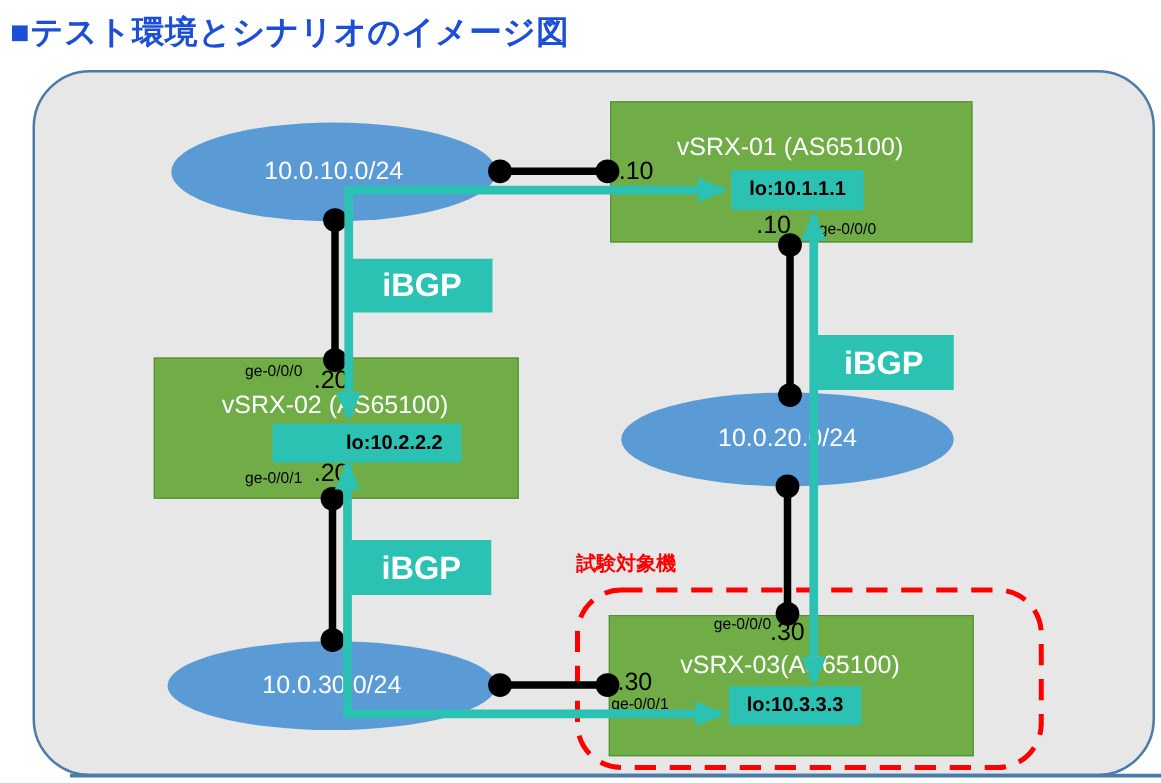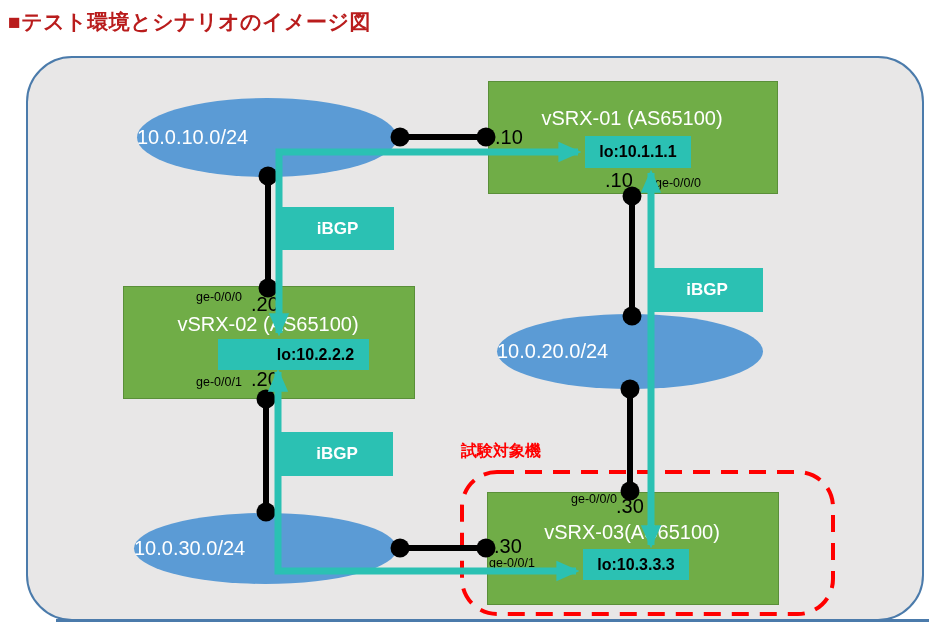--- a/index.html
+++ b/index.html
@@ -1,41 +1,41 @@
 <!DOCTYPE html>
 <html style="--green: #70AD47; --green-border: #5A8F39; --blue: #5B9BD5; --teal: #2BC1B3; --frame-fill: #E8E7E7; --frame-border: #4B7BAB; --red: #FF0000;"><head>
 <meta charset="utf-8">
 <style>
   html,body{margin:0;padding:0;background:#ffffff;}
   body{width:929px;height:626px;position:relative;overflow:hidden;
        font-family:"Liberation Sans","DejaVu Sans",sans-serif;}
   .abs{position:absolute;}
-  .title{left:8px;top:8px;font-size:21px;font-weight:600;color:#b91c1c;letter-spacing:0.5px;white-space:nowrap;}
+  .title{left:8px;top:8px;font-size:26px;font-weight:600;color:#1d4ed8;letter-spacing:0.5px;white-space:nowrap;}
   .frame{left:26px;top:56px;width:894px;height:561px;background:var(--frame-fill);
          border:2px solid var(--frame-border);border-radius:46px;}
   .bottom-rule{left:56px;top:619px;width:873px;height:3px;background:var(--frame-border);}
-  .net{background:var(--blue);border-radius:50%;display:flex;align-items:center;justify-content:flex-start;}
+  .net{background:var(--blue);border-radius:50%;display:flex;align-items:center;justify-content:center;}
   .net span{color:#fff;font-size:20px;white-space:nowrap;}
   .net-a{left:137px;top:98px;width:260px;height:79px;}
   .net-b{left:497px;top:314px;width:266px;height:75px;}
   .net-c{left:134px;top:513px;width:263px;height:71px;}
   .dev{background:var(--green);border:1.5px solid var(--green-border);}
   .dev1{left:488px;top:81px;width:288px;height:111px;}
   .dev2{left:123px;top:286px;width:290px;height:111px;}
   .dev3{left:487px;top:492px;width:290px;height:111px;}
   .dev-name{color:#fff;font-size:20px;text-align:center;white-space:nowrap;}
   .name1{left:488px;top:107px;width:288px;}
   .name2{left:123px;top:313px;width:290px;}
   .name3{left:487px;top:521px;width:290px;}
   .lo{background:var(--teal);color:#000000;font-weight:bold;font-size:16px;
       display:flex;align-items:center;justify-content:center;white-space:nowrap;}
   .lo1{left:585px;top:136px;width:106px;height:32px;}
   .lo2{left:218px;top:339px;width:107px;height:31px;padding-left:44px;}
   .lo3{left:583px;top:549px;width:106px;height:31px;}
-  .ibgp{background:var(--teal);color:#fff;font-weight:bold;font-size:17px;
+  .ibgp{background:var(--teal);color:#fff;font-weight:bold;font-size:26px;
         display:flex;align-items:center;justify-content:center;}
   .ibgp1{left:281px;top:207px;width:113px;height:43px;}
   .ibgp2{left:281px;top:432px;width:112px;height:44px;}
   .ibgp3{left:651px;top:268px;width:112px;height:44px;}
   .plabel{color:#000;white-space:nowrap;}
   .addr{font-size:20px;}
   .iface{font-size:12.5px;}
   .p0{left:495px;top:126px;}  .p1{left:605px;top:169px;}
   .p2{left:655px;top:176px;}  .p3{left:196px;top:290px;}
   .p4{left:251px;top:293px;}  .p5{left:196px;top:375px;}

